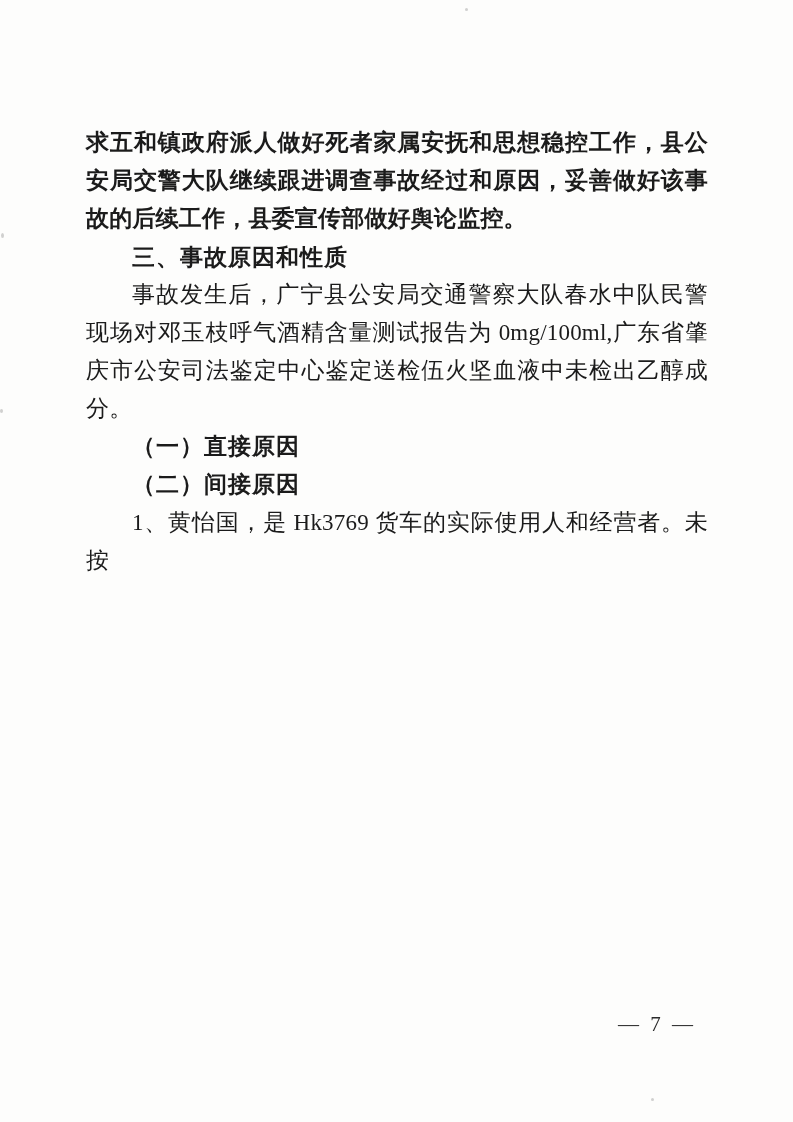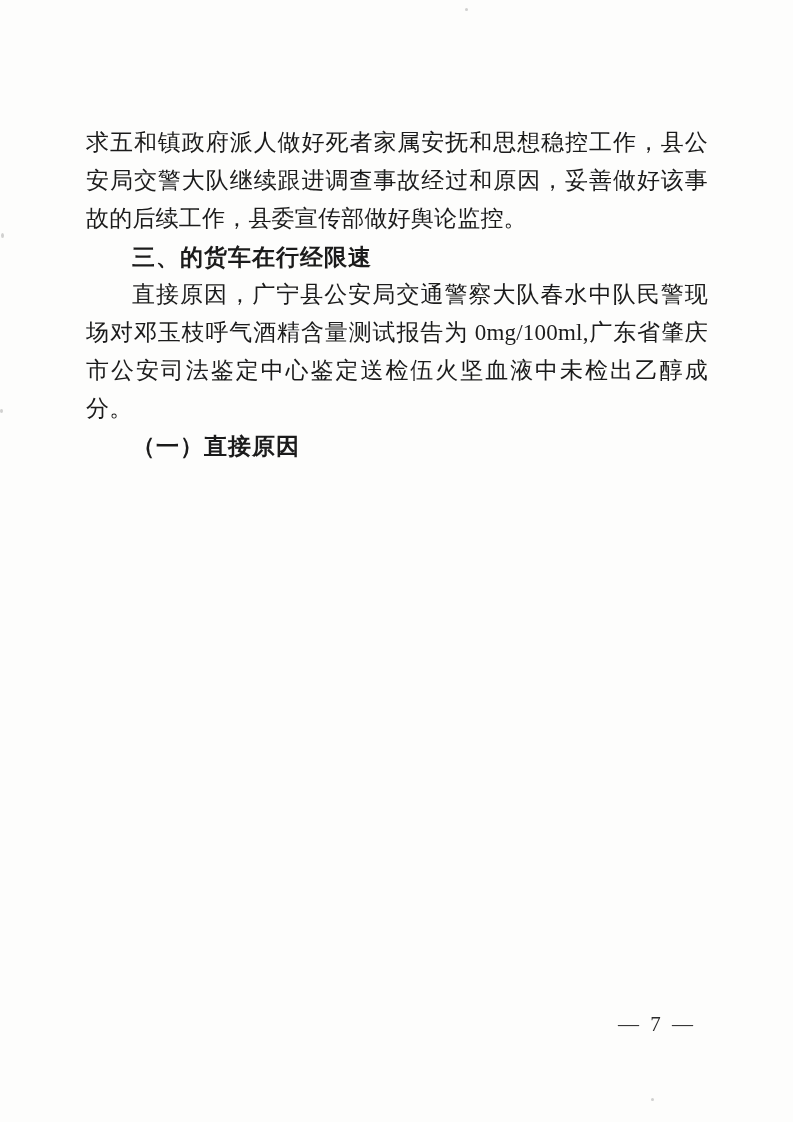--- a/index.html
+++ b/index.html
@@ -30,20 +30,21 @@
     text-align: justify;
     text-justify: inter-ideograph;
     letter-spacing: 0.2px;
   }
   .content p {
     margin: 0;
     text-indent: 2em;
   }
   .content p.continuation {
     text-indent: 0;
+    font-weight: bold;
   }
   .content p.heading {
     font-family: "Liberation Sans", "DejaVu Sans", sans-serif;
     font-weight: bold;
     letter-spacing: 1px;
   }
   .content p.subheading {
     font-weight: bold;
     letter-spacing: 1px;
     font-family: Liberation Serif, serif;
@@ -74,20 +75,22 @@
 
 <div class="page">
 
   <div class="speck s1"></div>
   <div class="speck s2"></div>
   <div class="speck s3"></div>
   <div class="speck s4"></div>
 
   <div class="content">
     <p class="continuation">求五和镇政府派人做好死者家属安抚和思想稳控工作，县公安局交警大队继续跟进调查事故经过和原因，妥善做好该事故的后续工作，县委宣传部做好舆论监控。</p>
-    <p class="heading">三、的货车在行经限速</p>
-    <p>直接原因，广宁县公安局交通警察大队春水中队民警现场对邓玉枝呼气酒精含量测试报告为 0mg/100ml,广东省肇庆市公安司法鉴定中心鉴定送检伍火坚血液中未检出乙醇成分。</p>
+    <p class="heading">三、事故原因和性质</p>
+    <p>事故发生后，广宁县公安局交通警察大队春水中队民警现场对邓玉枝呼气酒精含量测试报告为 0mg/100ml,广东省肇庆市公安司法鉴定中心鉴定送检伍火坚血液中未检出乙醇成分。</p>
     <p class="subheading">（一）直接原因</p>
+    <p class="subheading">（二）间接原因</p>
+    <p>1、黄怡国，是 Hk3769 货车的实际使用人和经营者。未按</p>
   </div>
 
   <div class="page-number">— 7 —</div>
 
 </div>
 
 </body></html>

